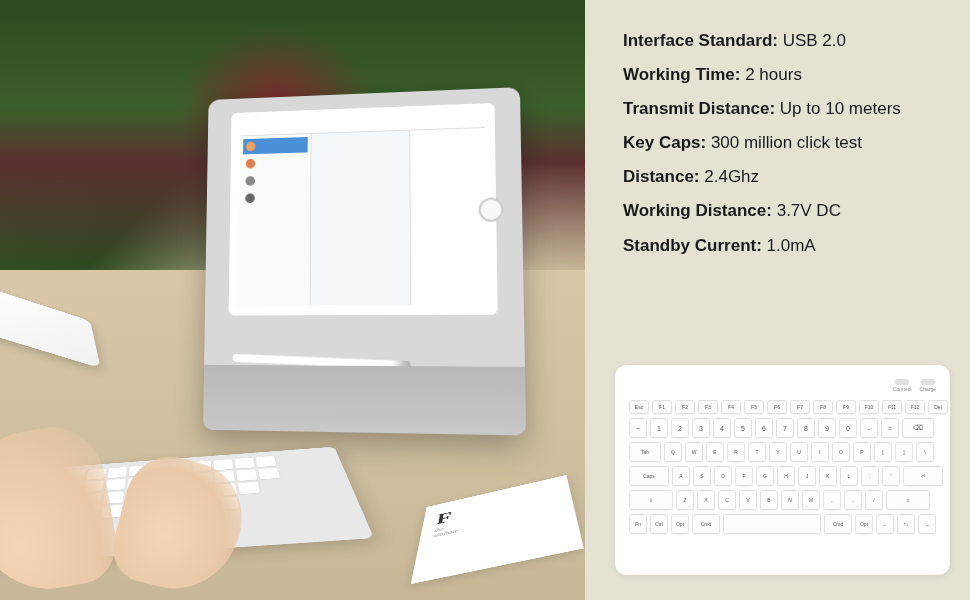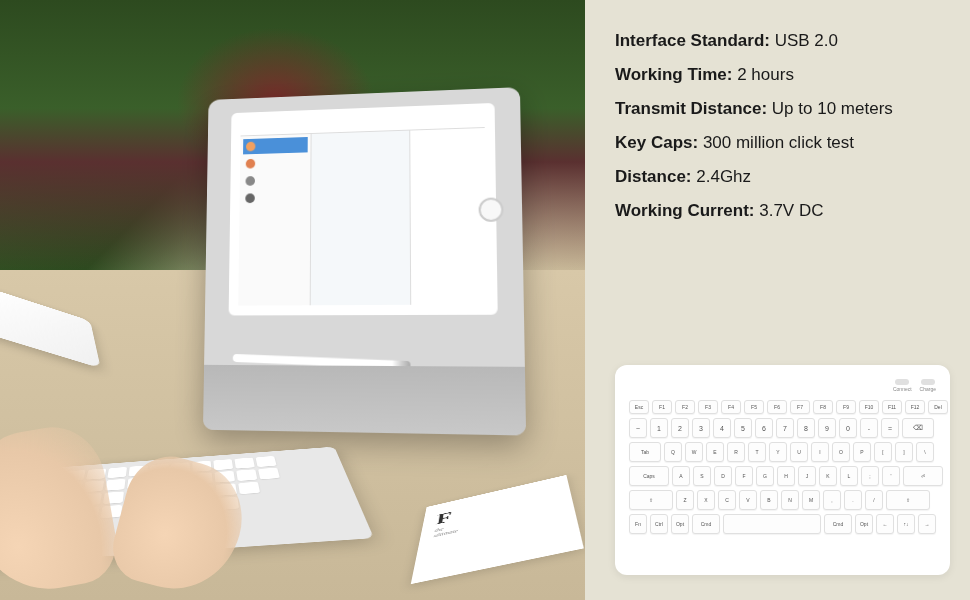--- a/index.html
+++ b/index.html
@@ -255,20 +255,21 @@
       flex: 1;
     }
     .spec-row {
       font-size: 17px;
       color: #1a1a1a;
       margin-bottom: 12px;
       line-height: 1.3;
     }
     .spec-label {
       font-weight: bold;
+      margin-left: 8px;
     }
     .keyboard-product {
       width: 335px;
       height: 210px;
       background: #fff;
       border-radius: 12px;
       box-shadow: 0 2px 8px rgba(0,0,0,0.08);
       padding: 14px;
       display: flex;
       flex-direction: column;
@@ -429,21 +430,22 @@
     </div>
   </div>
 
   <div class="right-panel">
     <div class="specs">
       <div class="spec-row"><span class="spec-label">Interface Standard:</span> <span>USB 2.0</span></div>
       <div class="spec-row"><span class="spec-label">Working Time:</span> <span>2 hours</span></div>
       <div class="spec-row"><span class="spec-label">Transmit Distance:</span> <span>Up to 10 meters</span></div>
       <div class="spec-row"><span class="spec-label">Key Caps:</span> <span>300 million click test</span></div>
       <div class="spec-row"><span class="spec-label">Distance:</span> <span>2.4Ghz</span></div>
-      <div class="spec-row"><span class="spec-label">Working Current:</span> <span>3.7V DC</span></div>
+      <div class="spec-row"><span class="spec-label">Working Distance:</span> <span>3.7V DC</span></div>
+      <div class="spec-row"><span class="spec-label">Standby Current:</span> <span>1.0mA</span></div>
     </div>
 
     <div class="keyboard-product">
       <div class="kb-top-row">
         <div class="kb-indicator">
             <div class="kb-led"></div>
             <span>Connect</span>
           </div>
         <div class="kb-indicator">
             <div class="kb-led"></div>

